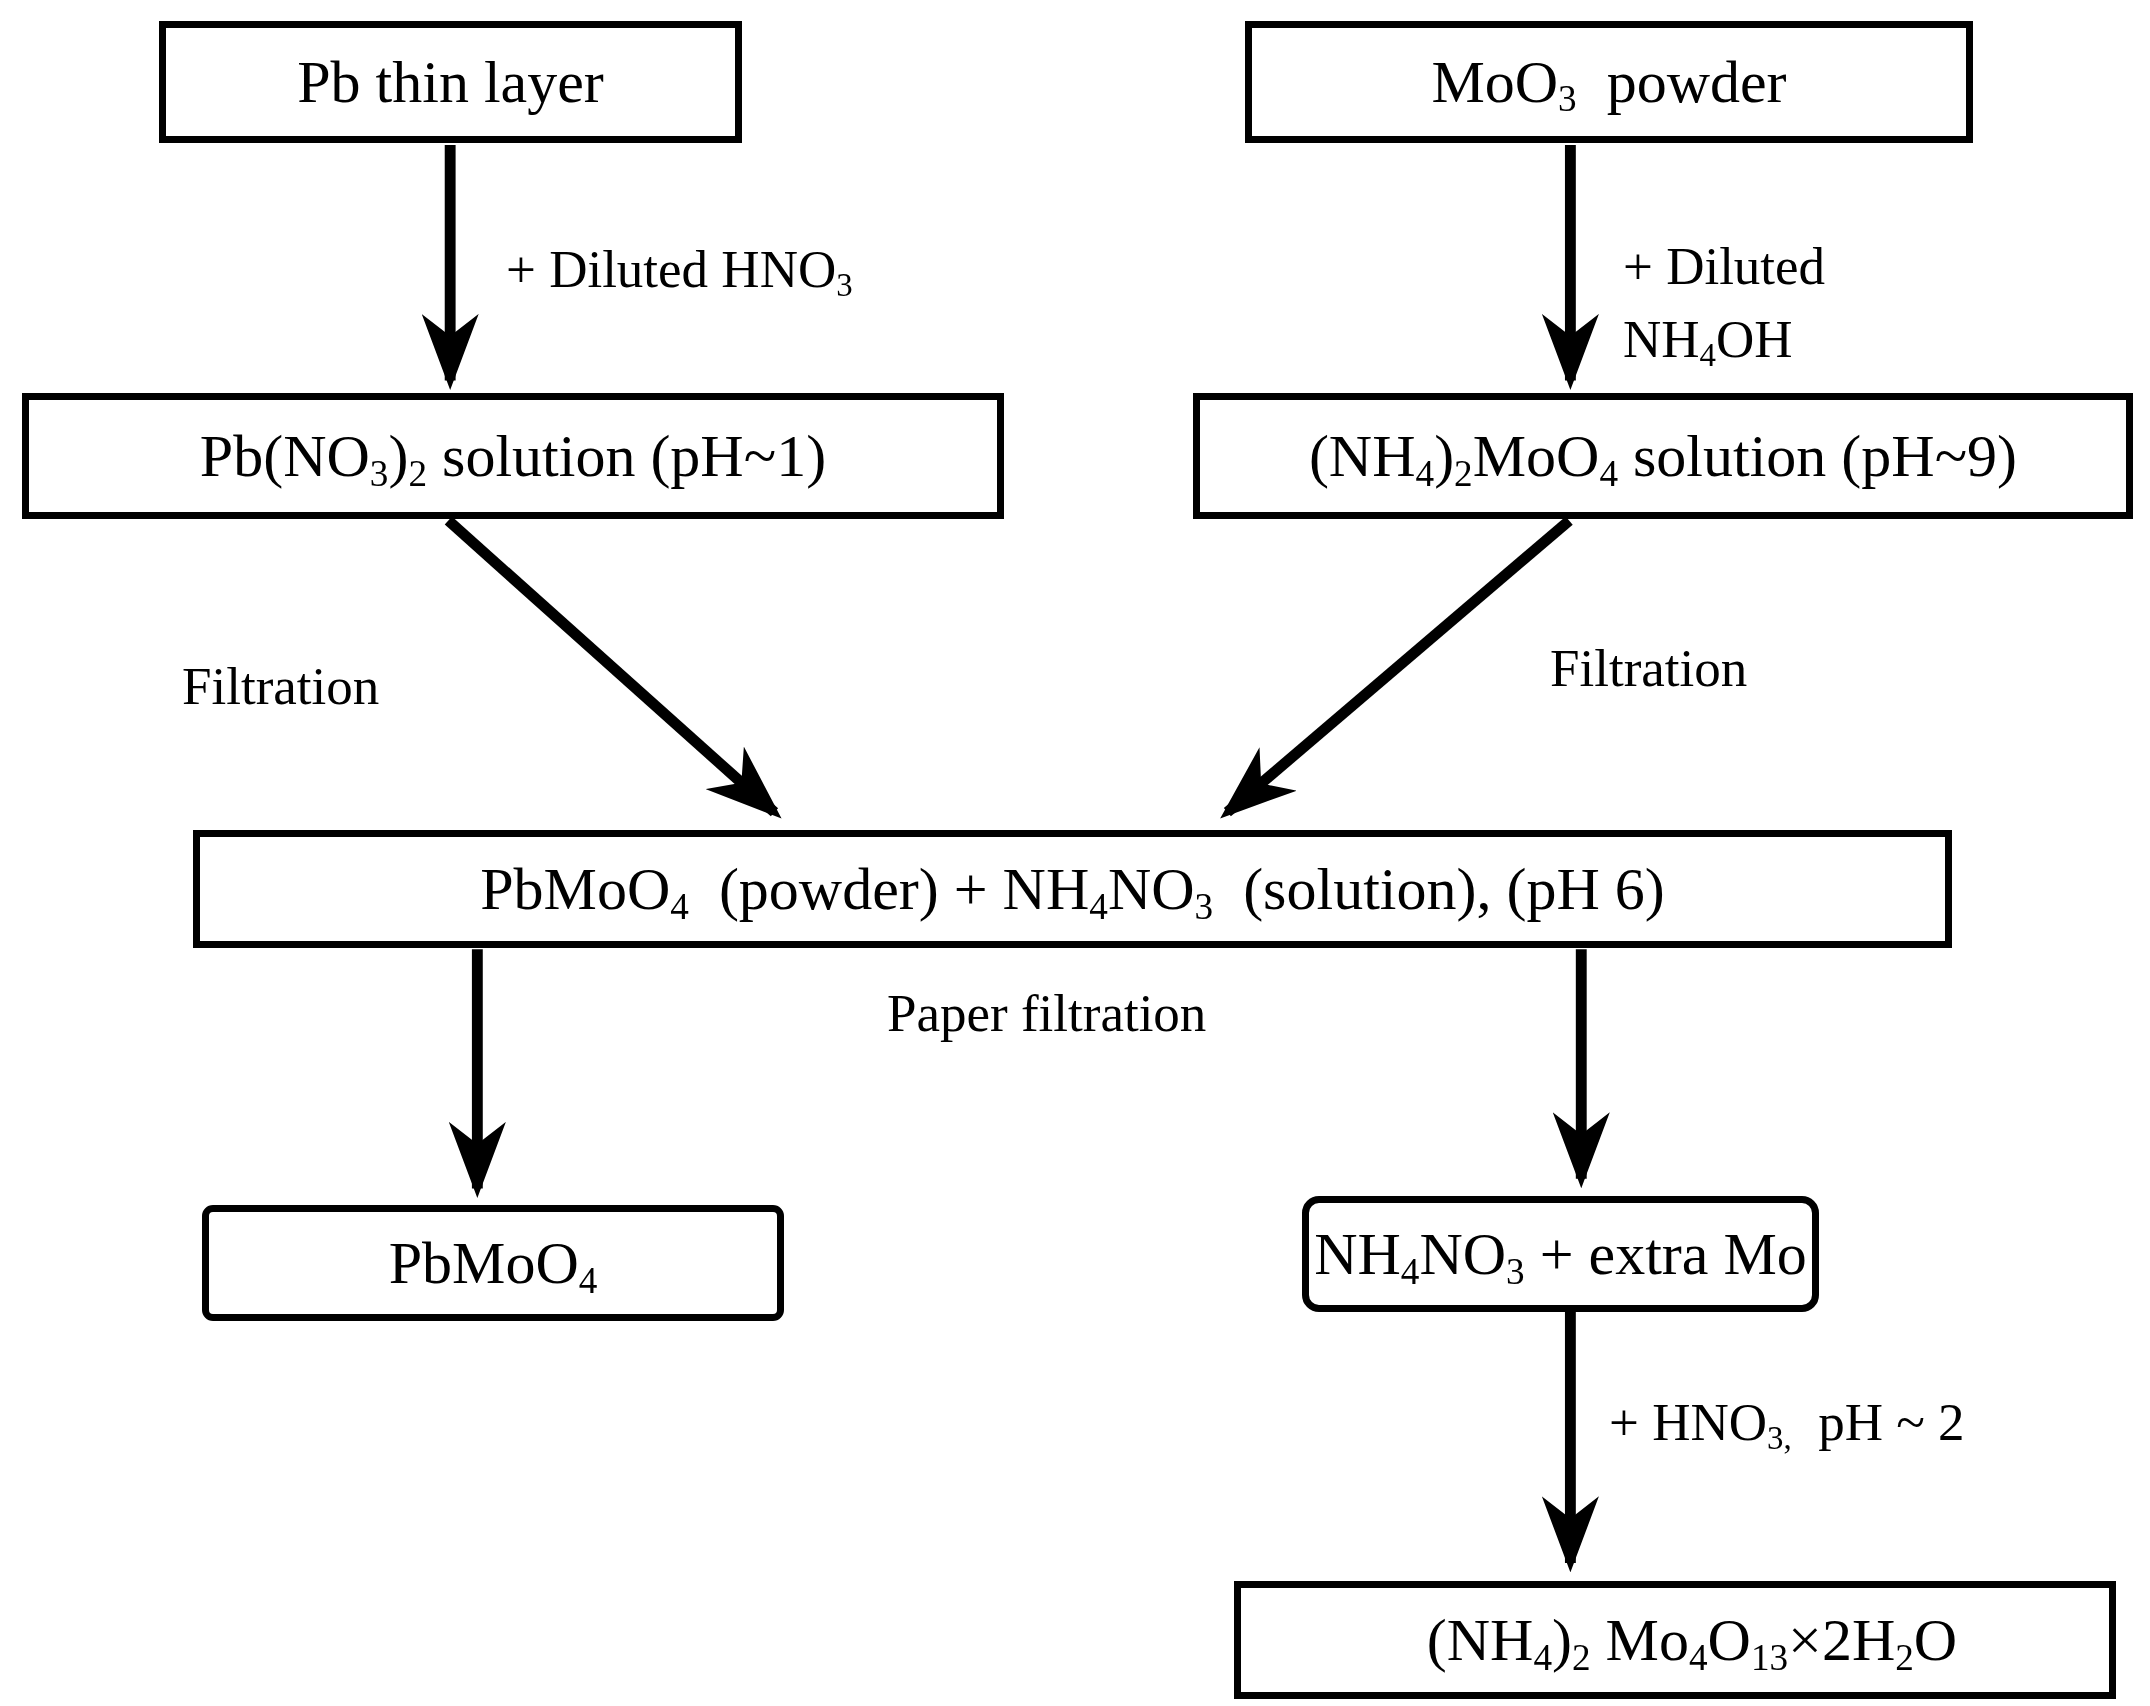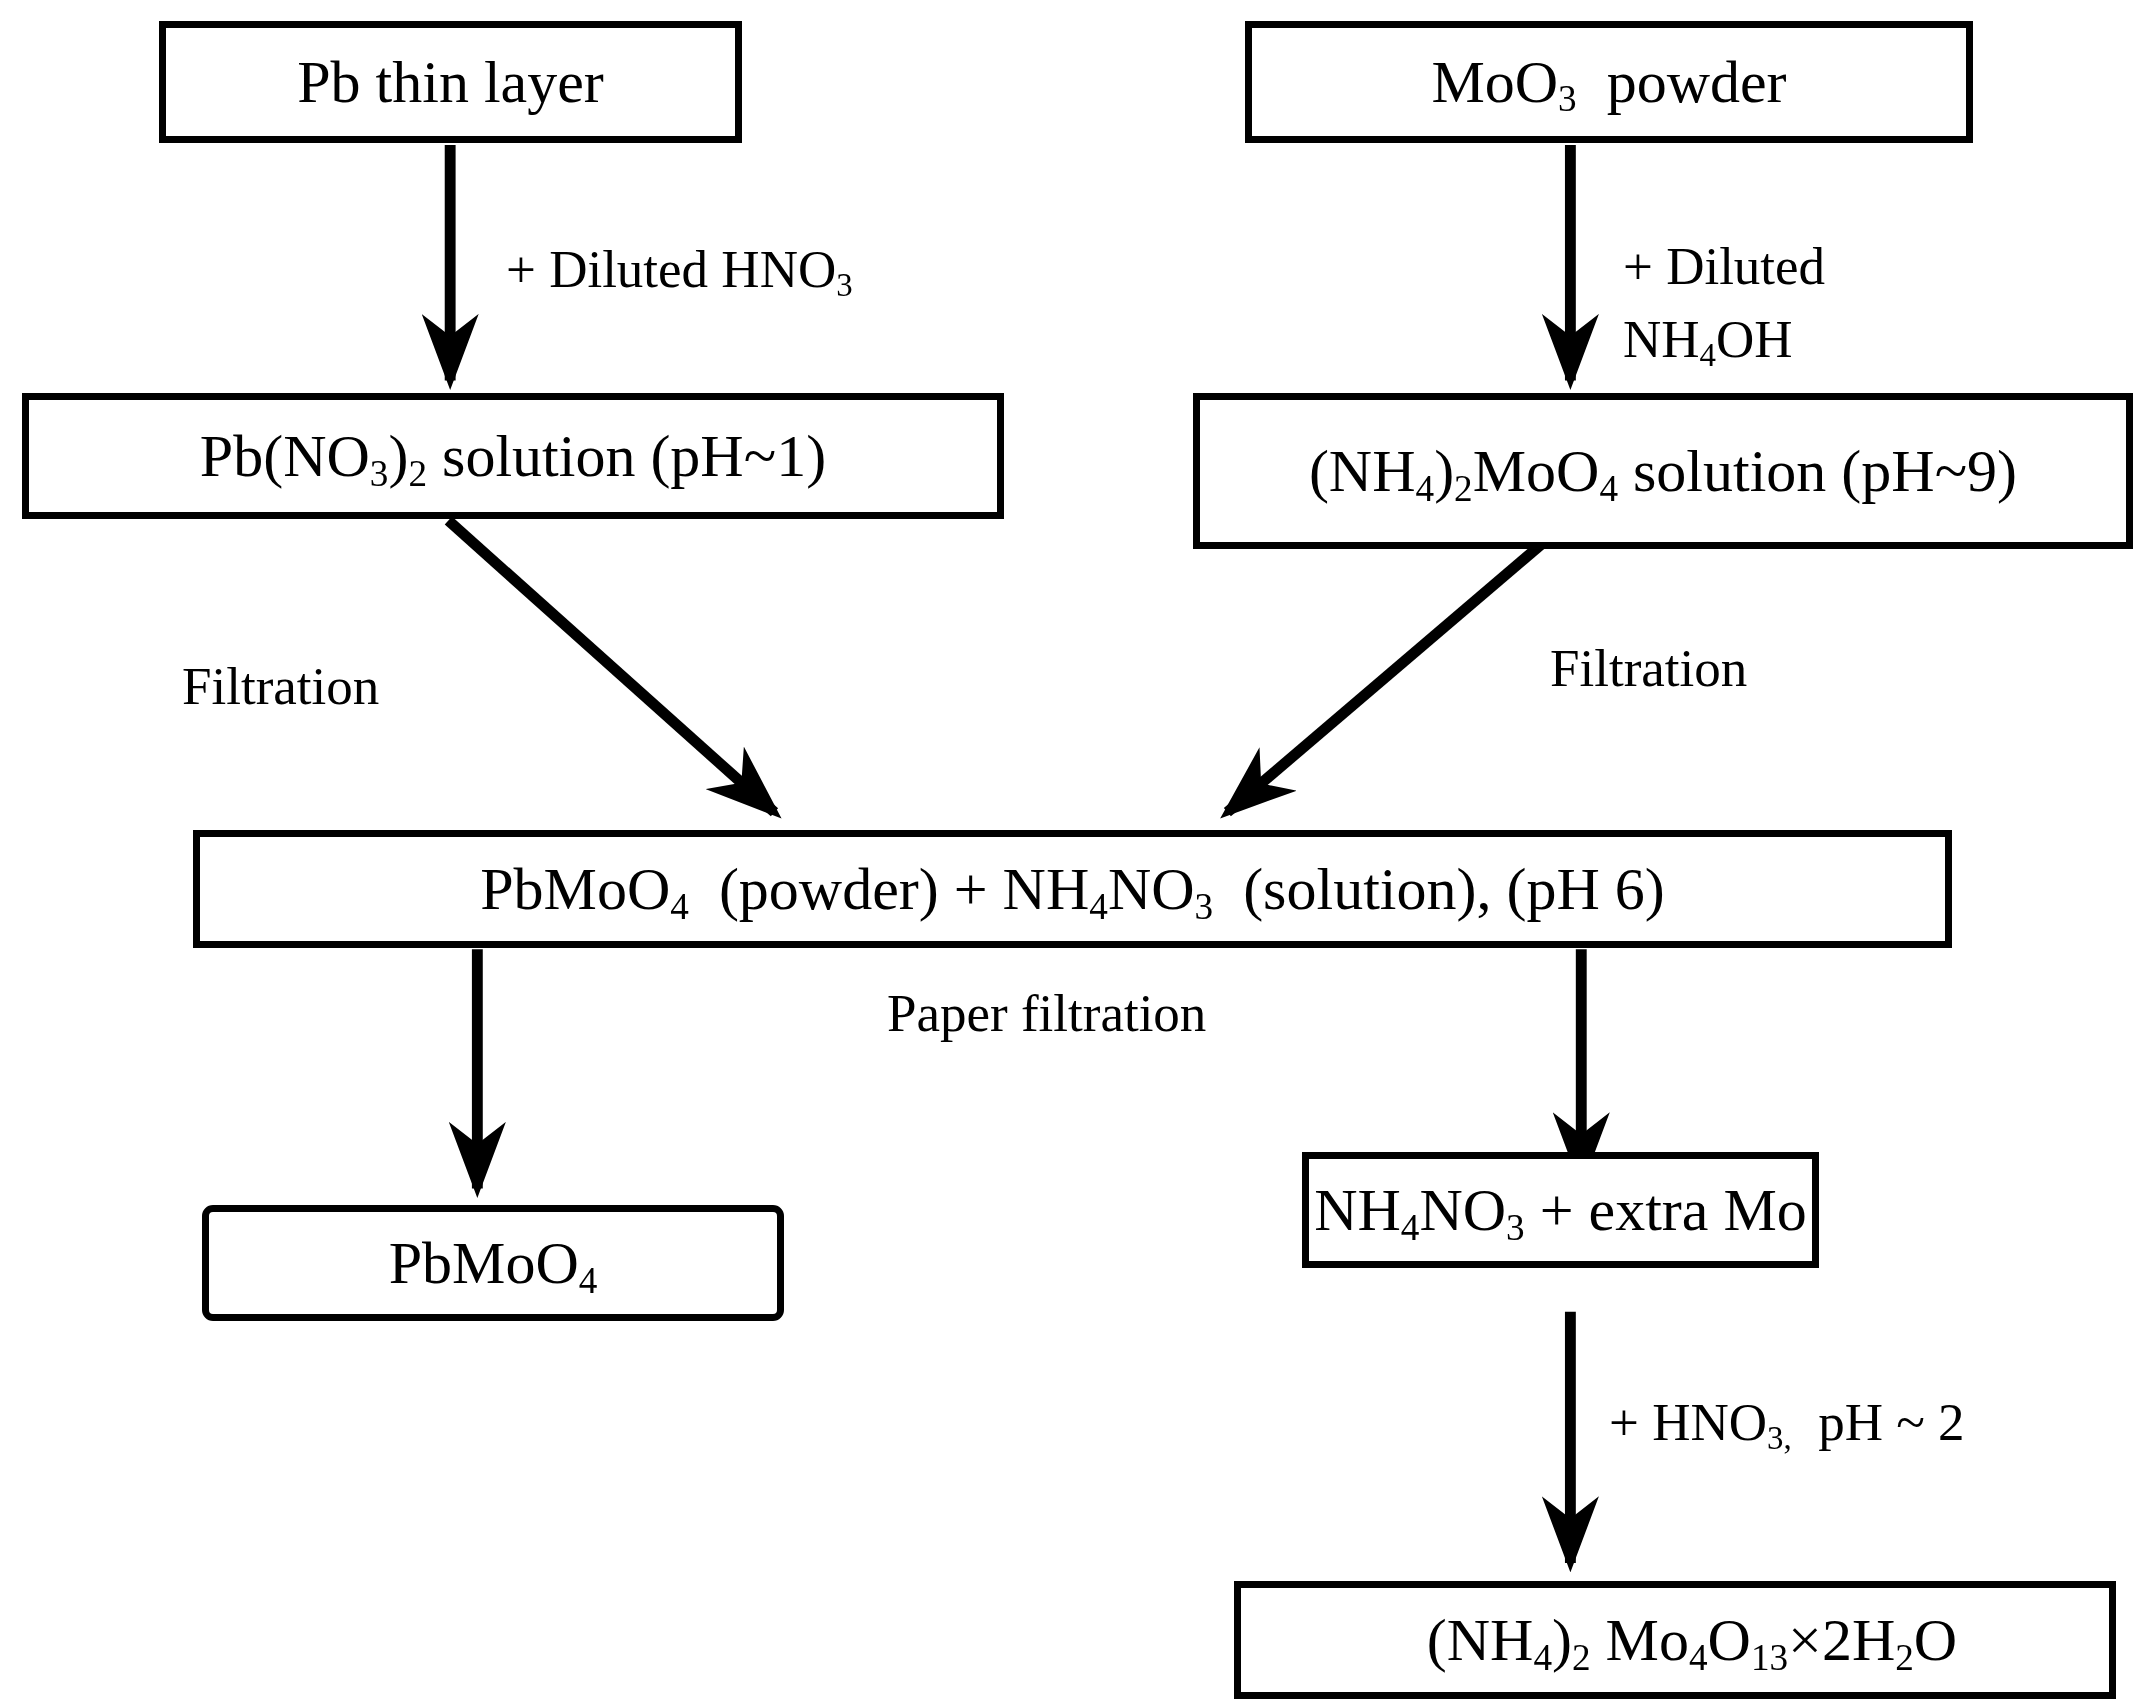--- a/index.html
+++ b/index.html
@@ -79,37 +79,37 @@
     <span class="txt"><span>MoO</span><sub>3</sub><span>  powder</span></span>
   </div>
 
   <div class="lbl" style="left:506px; top:240px;"><span>+ Diluted HNO</span><sub>3</sub></div>
   <div class="lbl" style="left:1623px; top:237px;"><span>+ Diluted</span></div>
   <div class="lbl" style="left:1623px; top:310px;"><span>NH</span><sub>4</sub><span>OH</span></div>
 
   <div class="box" style="left:22px; top:393px; width:982px; height:126px;">
     <span class="txt"><span>Pb(NO</span><sub>3</sub><span>)</span><sub>2</sub><span> solution (pH~1)</span></span>
   </div>
-  <div class="box" style="left:1193px; top:393px; width:940px; height:156px;">
+  <div class="box" style="left:1193px; top:393px; width:940px; height:126px;">
     <span class="txt"><span>(NH</span><sub>4</sub><span>)</span><sub>2</sub><span>MoO</span><sub>4</sub><span> solution (pH~9)</span></span>
   </div>
 
   <div class="lbl" style="left:182px; top:657px;"><span>Filtration</span></div>
   <div class="lbl" style="left:1550px; top:639px;"><span>Filtration</span></div>
 
   <div class="box" style="left:193px; top:830px; width:1759px; height:118px;">
     <span class="txt"><span>PbMoO</span><sub>4</sub><span>  (powder) + NH</span><sub>4</sub><span>NO</span><sub>3</sub><span>  (solution), (pH 6)</span></span>
   </div>
 
   <div class="lbl" style="left:887px; top:984px;"><span>Paper filtration</span></div>
 
   <div class="box" style="left:202px; top:1205px; width:582px; height:116px;border-radius:11px;">
     <span class="txt"><span>PbMoO</span><sub>4</sub></span>
   </div>
-  <div class="box" style="left:1302px; top:1152px; width:517px; height:116px;">
+  <div class="box" style="left:1302px; top:1196px; width:517px; height:116px;border-radius:17px;">
     <span class="txt"><span>NH</span><sub>4</sub><span>NO</span><sub>3</sub><span> + extra Mo</span></span>
   </div>
 
   <div class="lbl" style="left:1609px; top:1393px;"><span>+ HNO</span><sub>3,</sub><span>  pH ~ 2</span></div>
 
   <div class="box" style="left:1234px; top:1581px; width:882px; height:118px;padding-left:34px;">
     <span class="txt"><span>(NH</span><sub>4</sub><span>)</span><sub>2</sub><span> Mo</span><sub>4</sub><span>O</span><sub>13</sub><span>×2H</span><sub>2</sub><span>O</span></span>
   </div>
 
 </div>

